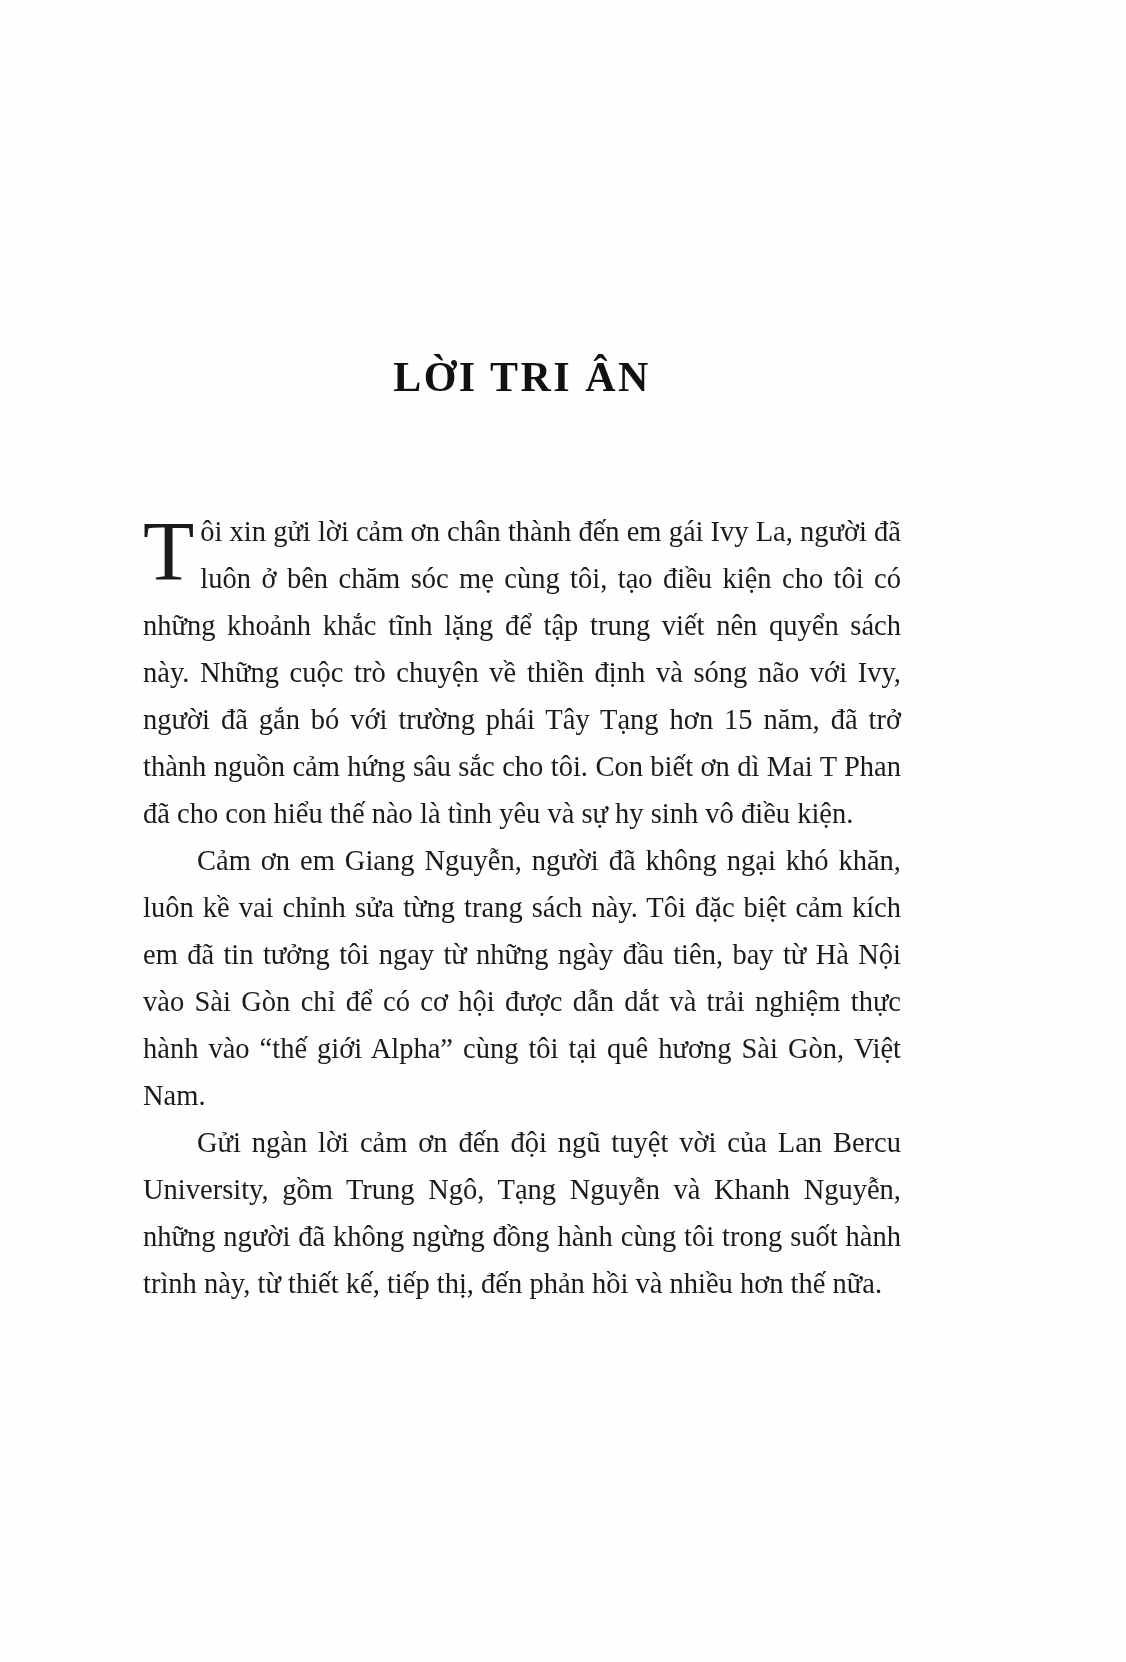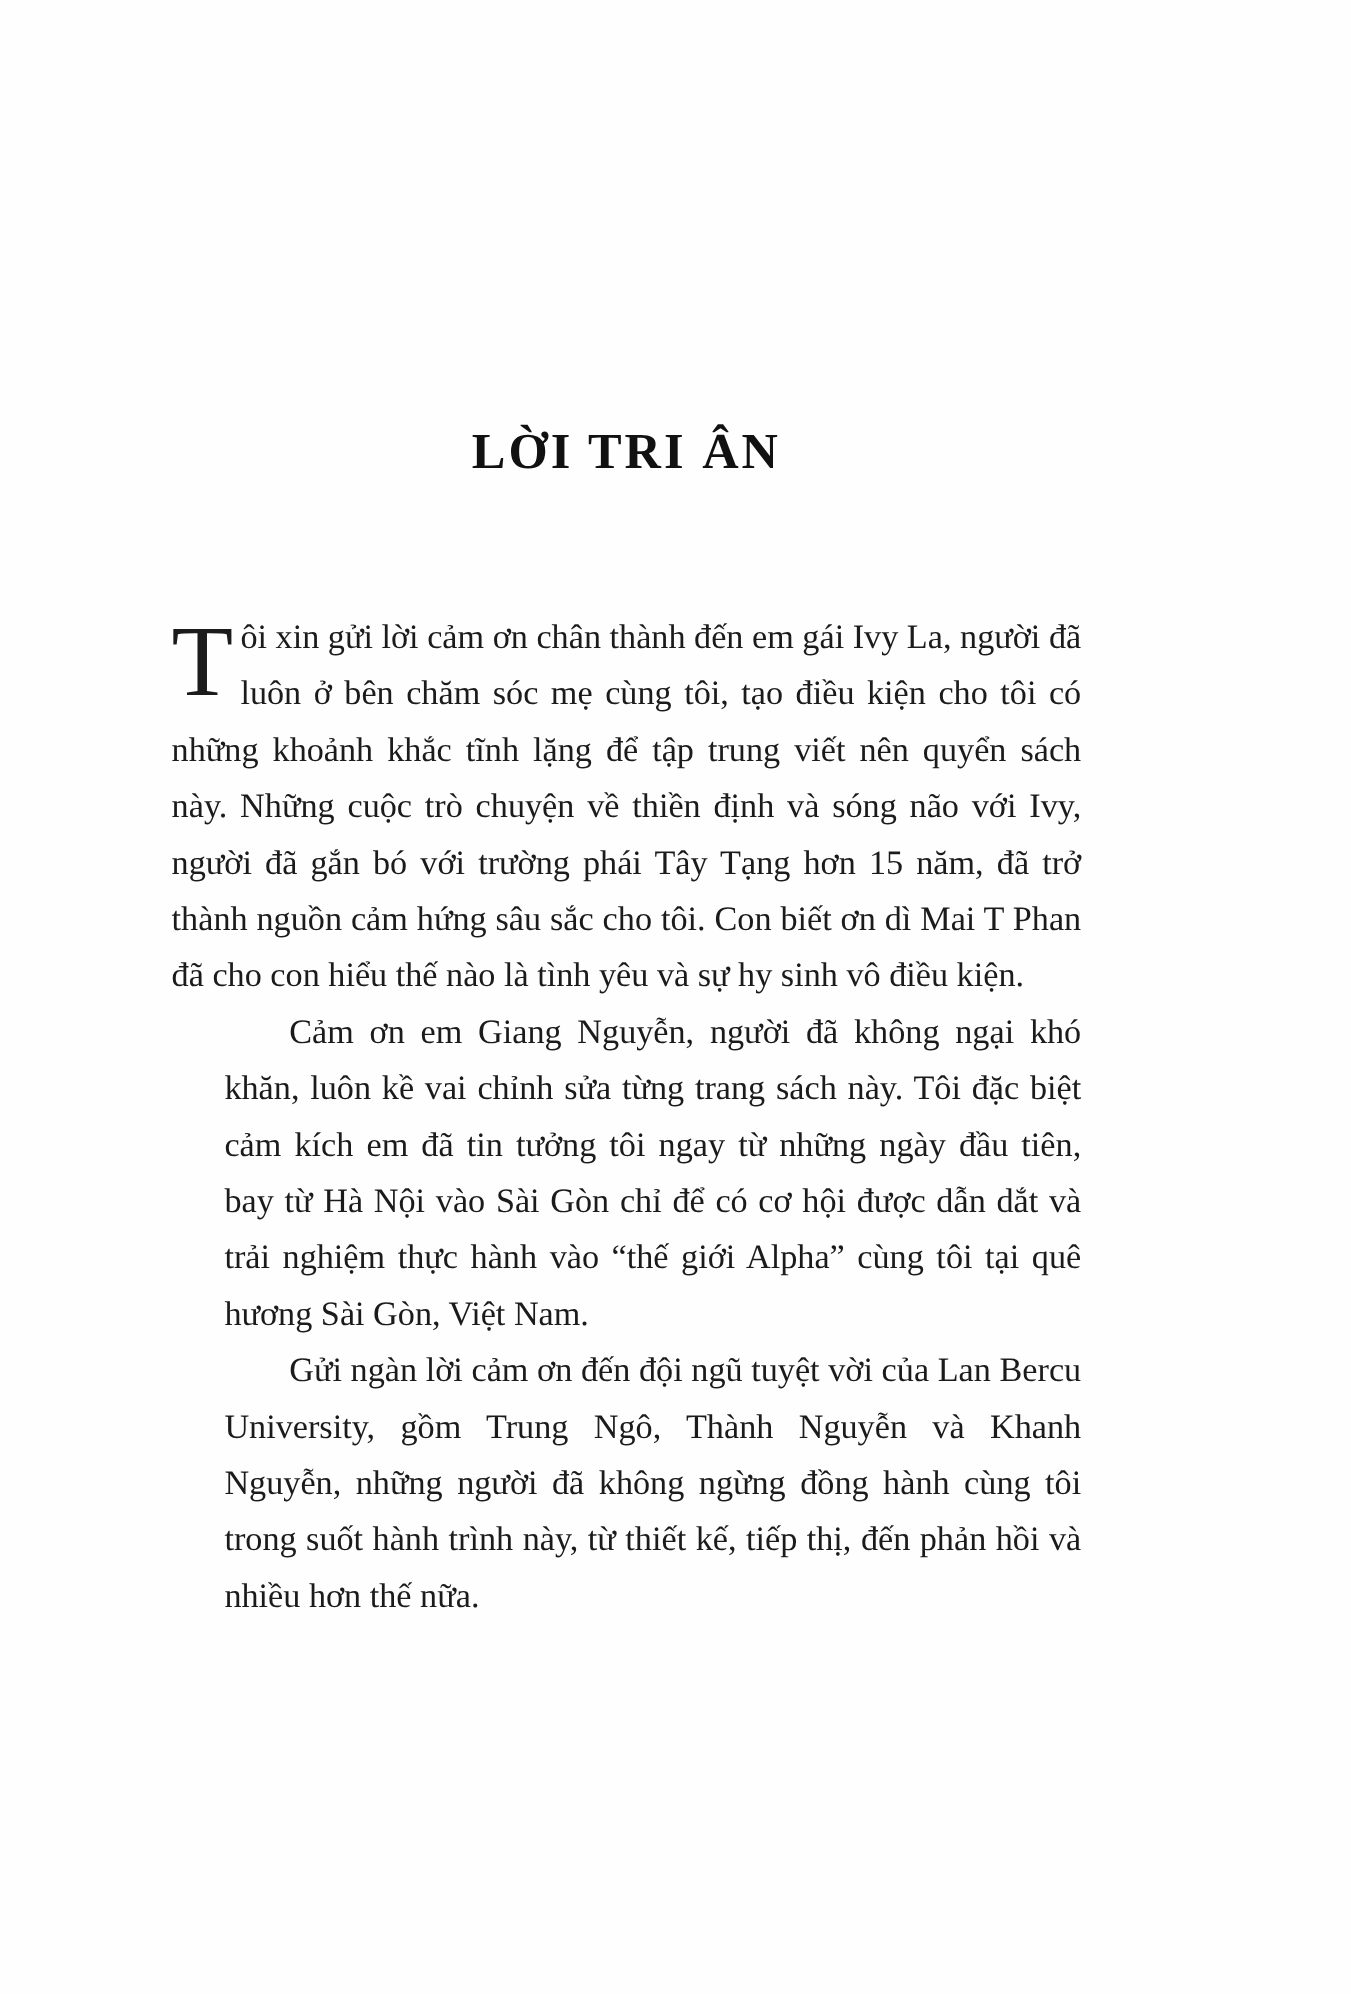--- a/index.html
+++ b/index.html
@@ -42,21 +42,20 @@
     margin: 0;
     font-size: 28.5px;
     line-height: 47px;
     text-align: justify;
     text-justify: inter-word;
     color: #1b1b1b;
     hyphens: none;
   }
   p.para + p.para {
     margin-top: 0;
-    margin-left: 44px;
   }
   p.indent {
     text-indent: 54px;
   }
   
   p.dropcap-para {
     position: relative;
     text-align: justify;
   }
   p.dropcap-para .dropcap {
@@ -81,18 +80,18 @@
     <h1 class="chapter-title">LỜI TRI ÂN</h1>
 
     <div class="body-block">
 
       <p class="para dropcap-para">
         <span class="dropcap">T</span><span class="first-run">ôi xin gửi lời cảm ơn chân thành đến em gái Ivy La, người đã luôn ở bên chăm sóc mẹ cùng tôi, tạo điều kiện cho tôi có những khoảnh khắc tĩnh lặng để tập trung viết nên quyển sách này. Những cuộc trò chuyện về thiền định và sóng não với Ivy, người đã gắn bó với trường phái Tây Tạng hơn 15 năm, đã trở thành nguồn cảm hứng sâu sắc cho tôi. Con biết ơn dì Mai T Phan đã cho con hiểu thế nào là tình yêu và sự hy sinh vô điều kiện.</span>
       </p>
 
       <p class="para indent">Cảm ơn em Giang Nguyễn, người đã không ngại khó khăn, luôn kề vai chỉnh sửa từng trang sách này. Tôi đặc biệt cảm kích em đã tin tưởng tôi ngay từ những ngày đầu tiên, bay từ Hà Nội vào Sài Gòn chỉ để có cơ hội được dẫn dắt và trải nghiệm thực hành vào “thế giới Alpha” cùng tôi tại quê hương Sài Gòn, Việt Nam.</p>
 
-      <p class="para indent">Gửi ngàn lời cảm ơn đến đội ngũ tuyệt vời của Lan Bercu University, gồm Trung Ngô, Thành Nguyễn và Khanh Nguyễn, những người đã không ngừng đồng hành cùng tôi trong suốt hành trình này, từ thiết kế, tiếp thị, đến phản hồi và nhiều hơn thế nữa.</p>
+      <p class="para indent">Gửi ngàn lời cảm ơn đến đội ngũ tuyệt vời của Lan Bercu University, gồm Trung Ngô, Tạng Nguyễn và Khanh Nguyễn, những người đã không ngừng đồng hành cùng tôi trong suốt hành trình này, từ thiết kế, tiếp thị, đến phản hồi và nhiều hơn thế nữa.</p>
 
 
     </div>
   </div>
 </div>
 
 </body></html>

